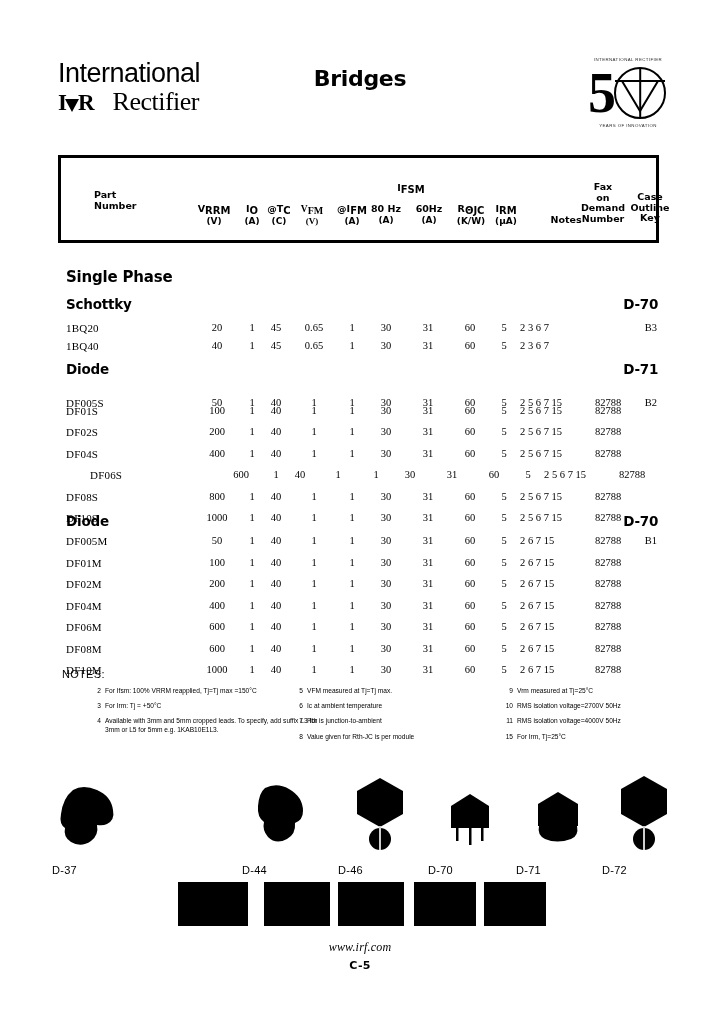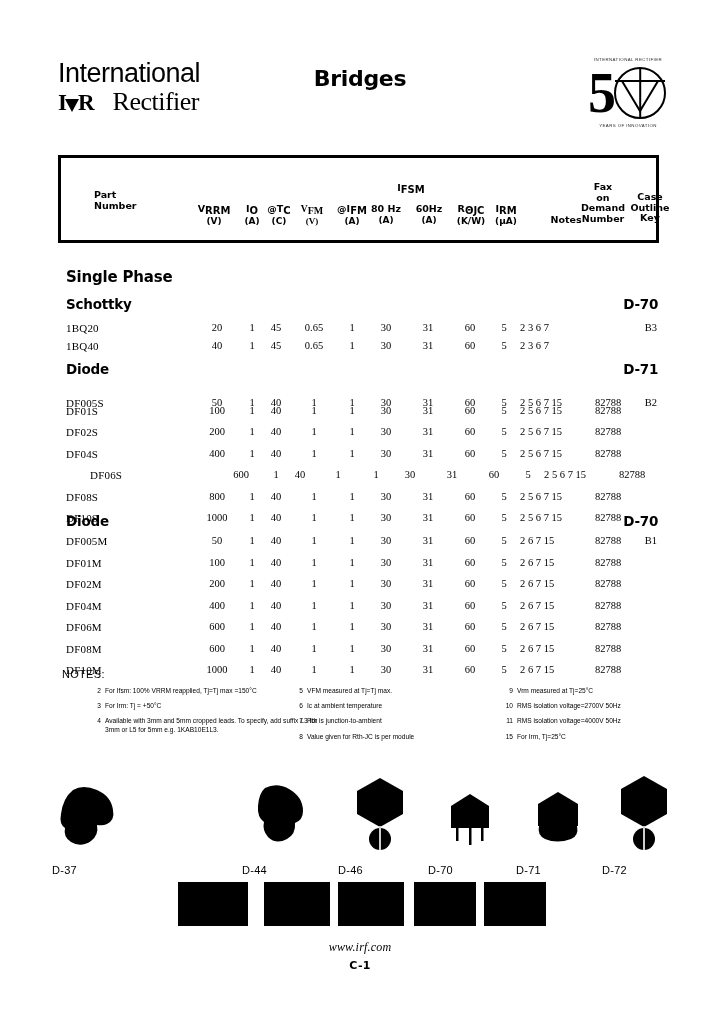--- a/index.html
+++ b/index.html
@@ -798,16 +798,16 @@
   <div class="pkg-photos">
     <div class="photo" style="left:0px;   width:70px;"></div>
     <div class="photo" style="left:86px;  width:66px;"></div>
     <div class="photo" style="left:160px; width:66px;"></div>
     <div class="photo" style="left:236px; width:62px;"></div>
     <div class="photo" style="left:306px; width:62px;"></div>
   </div>
 
   <div class="footer">
     <div class="url">www.irf.com</div>
-    <div class="pg">C-1</div>
+    <div class="pg">C-5</div>
   </div>
 
 </div>
 
 </body></html>

